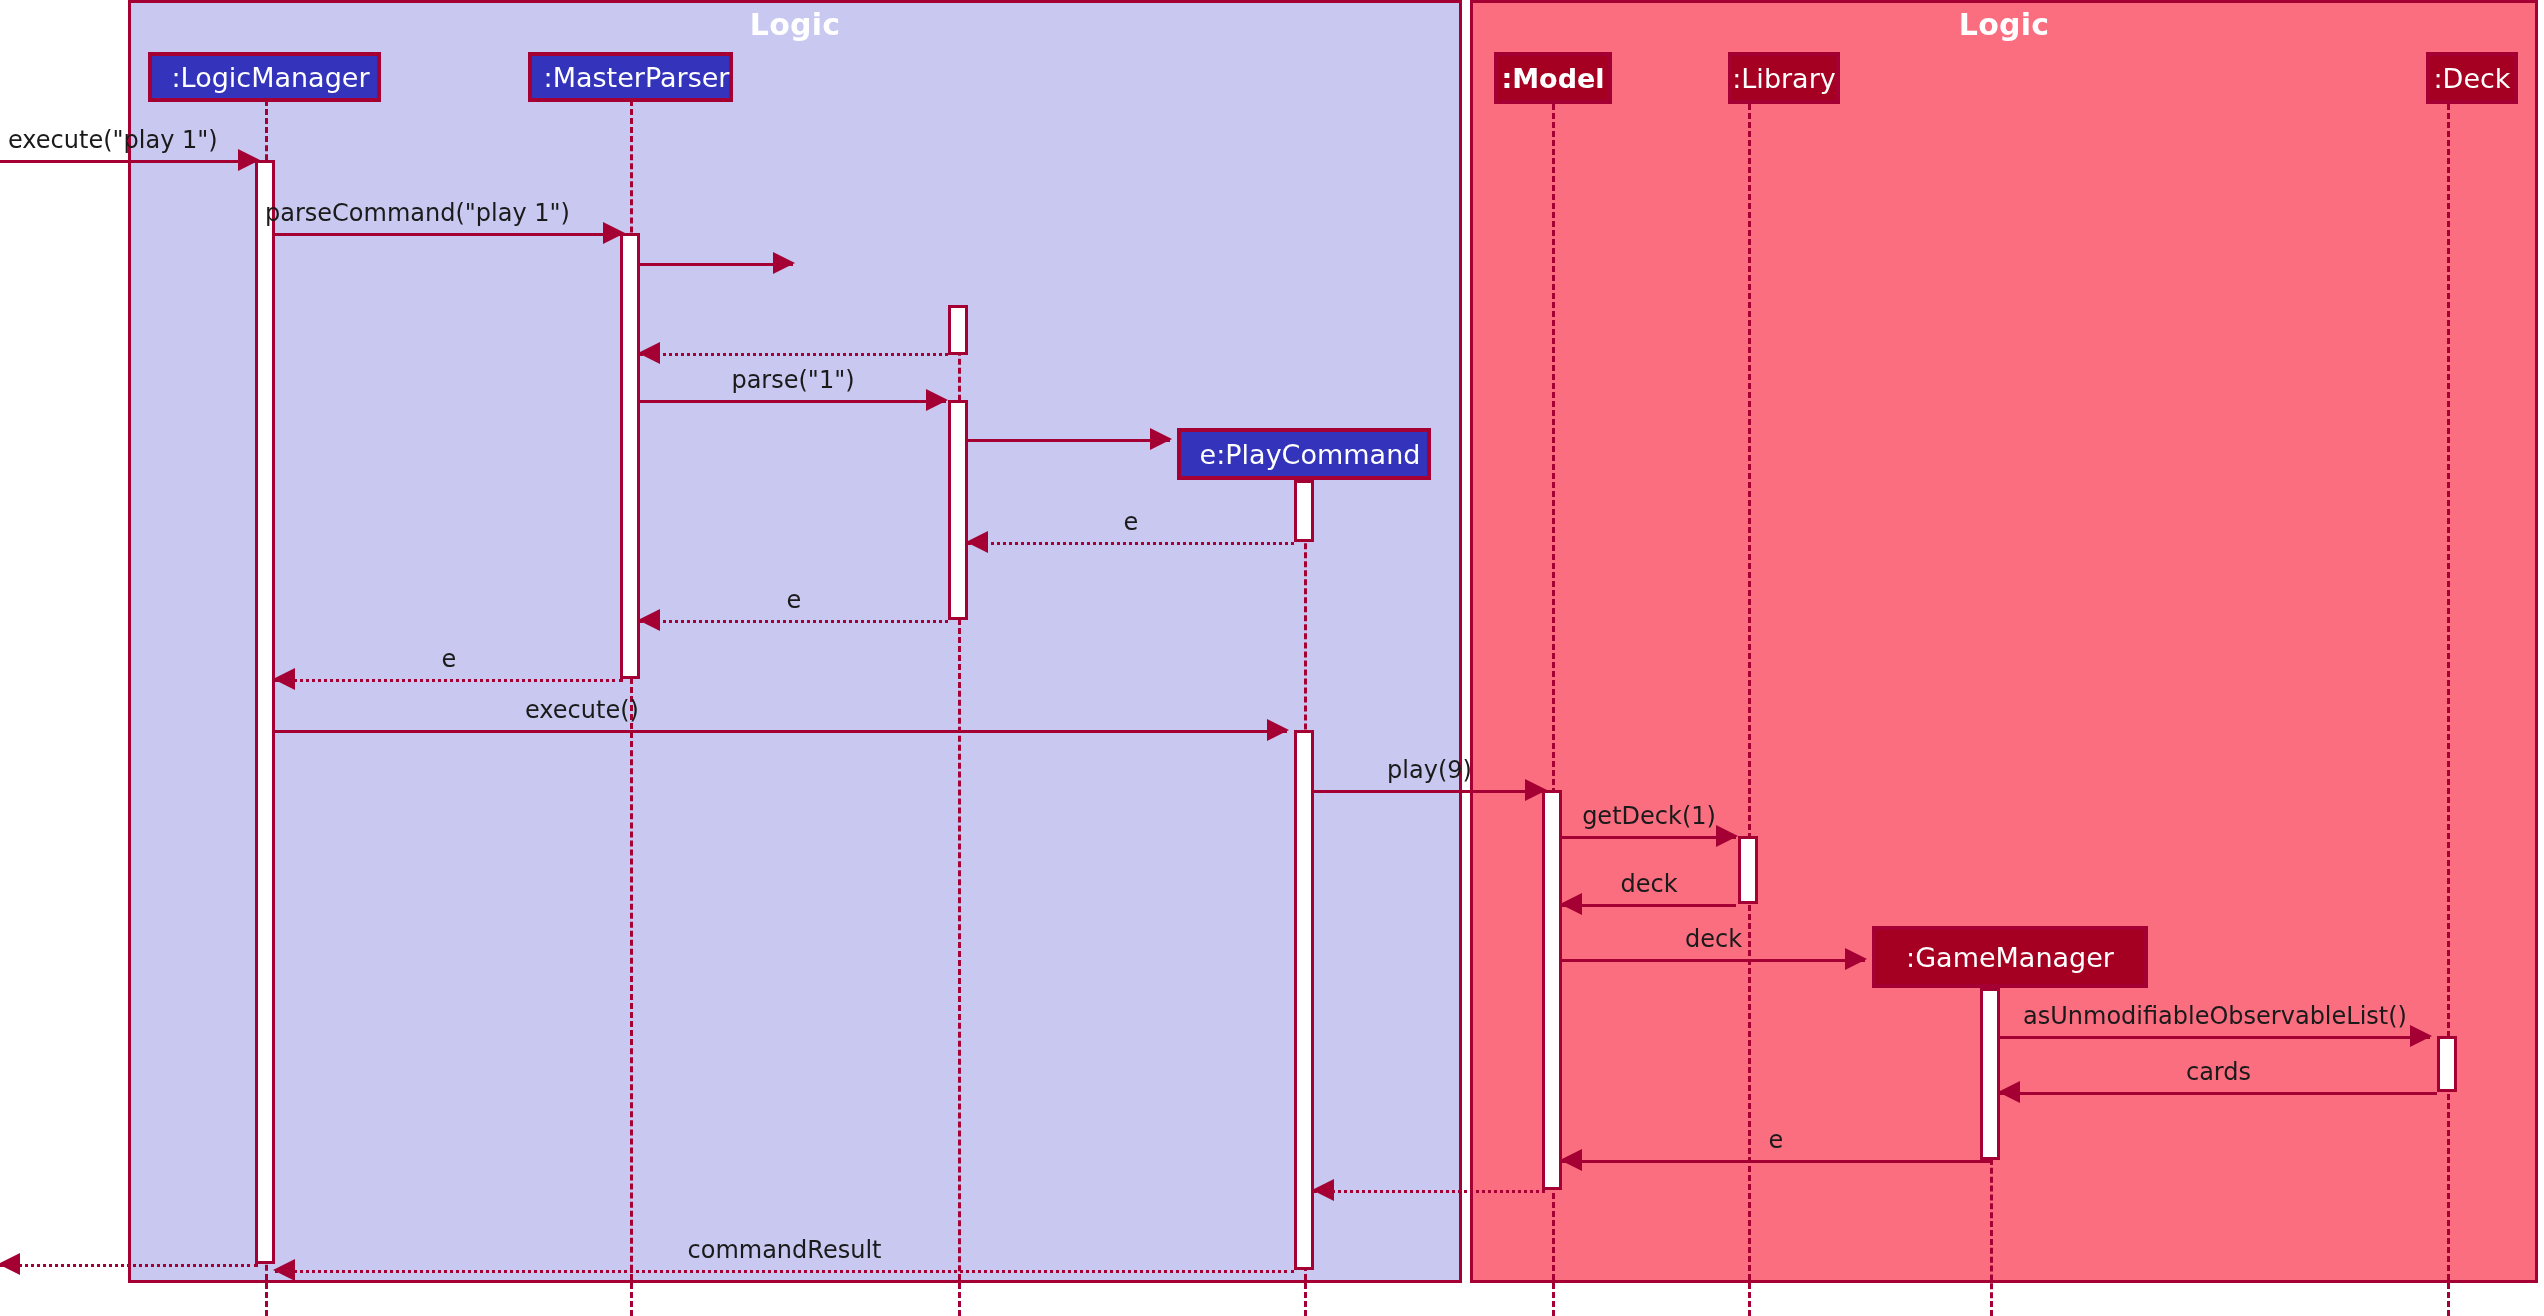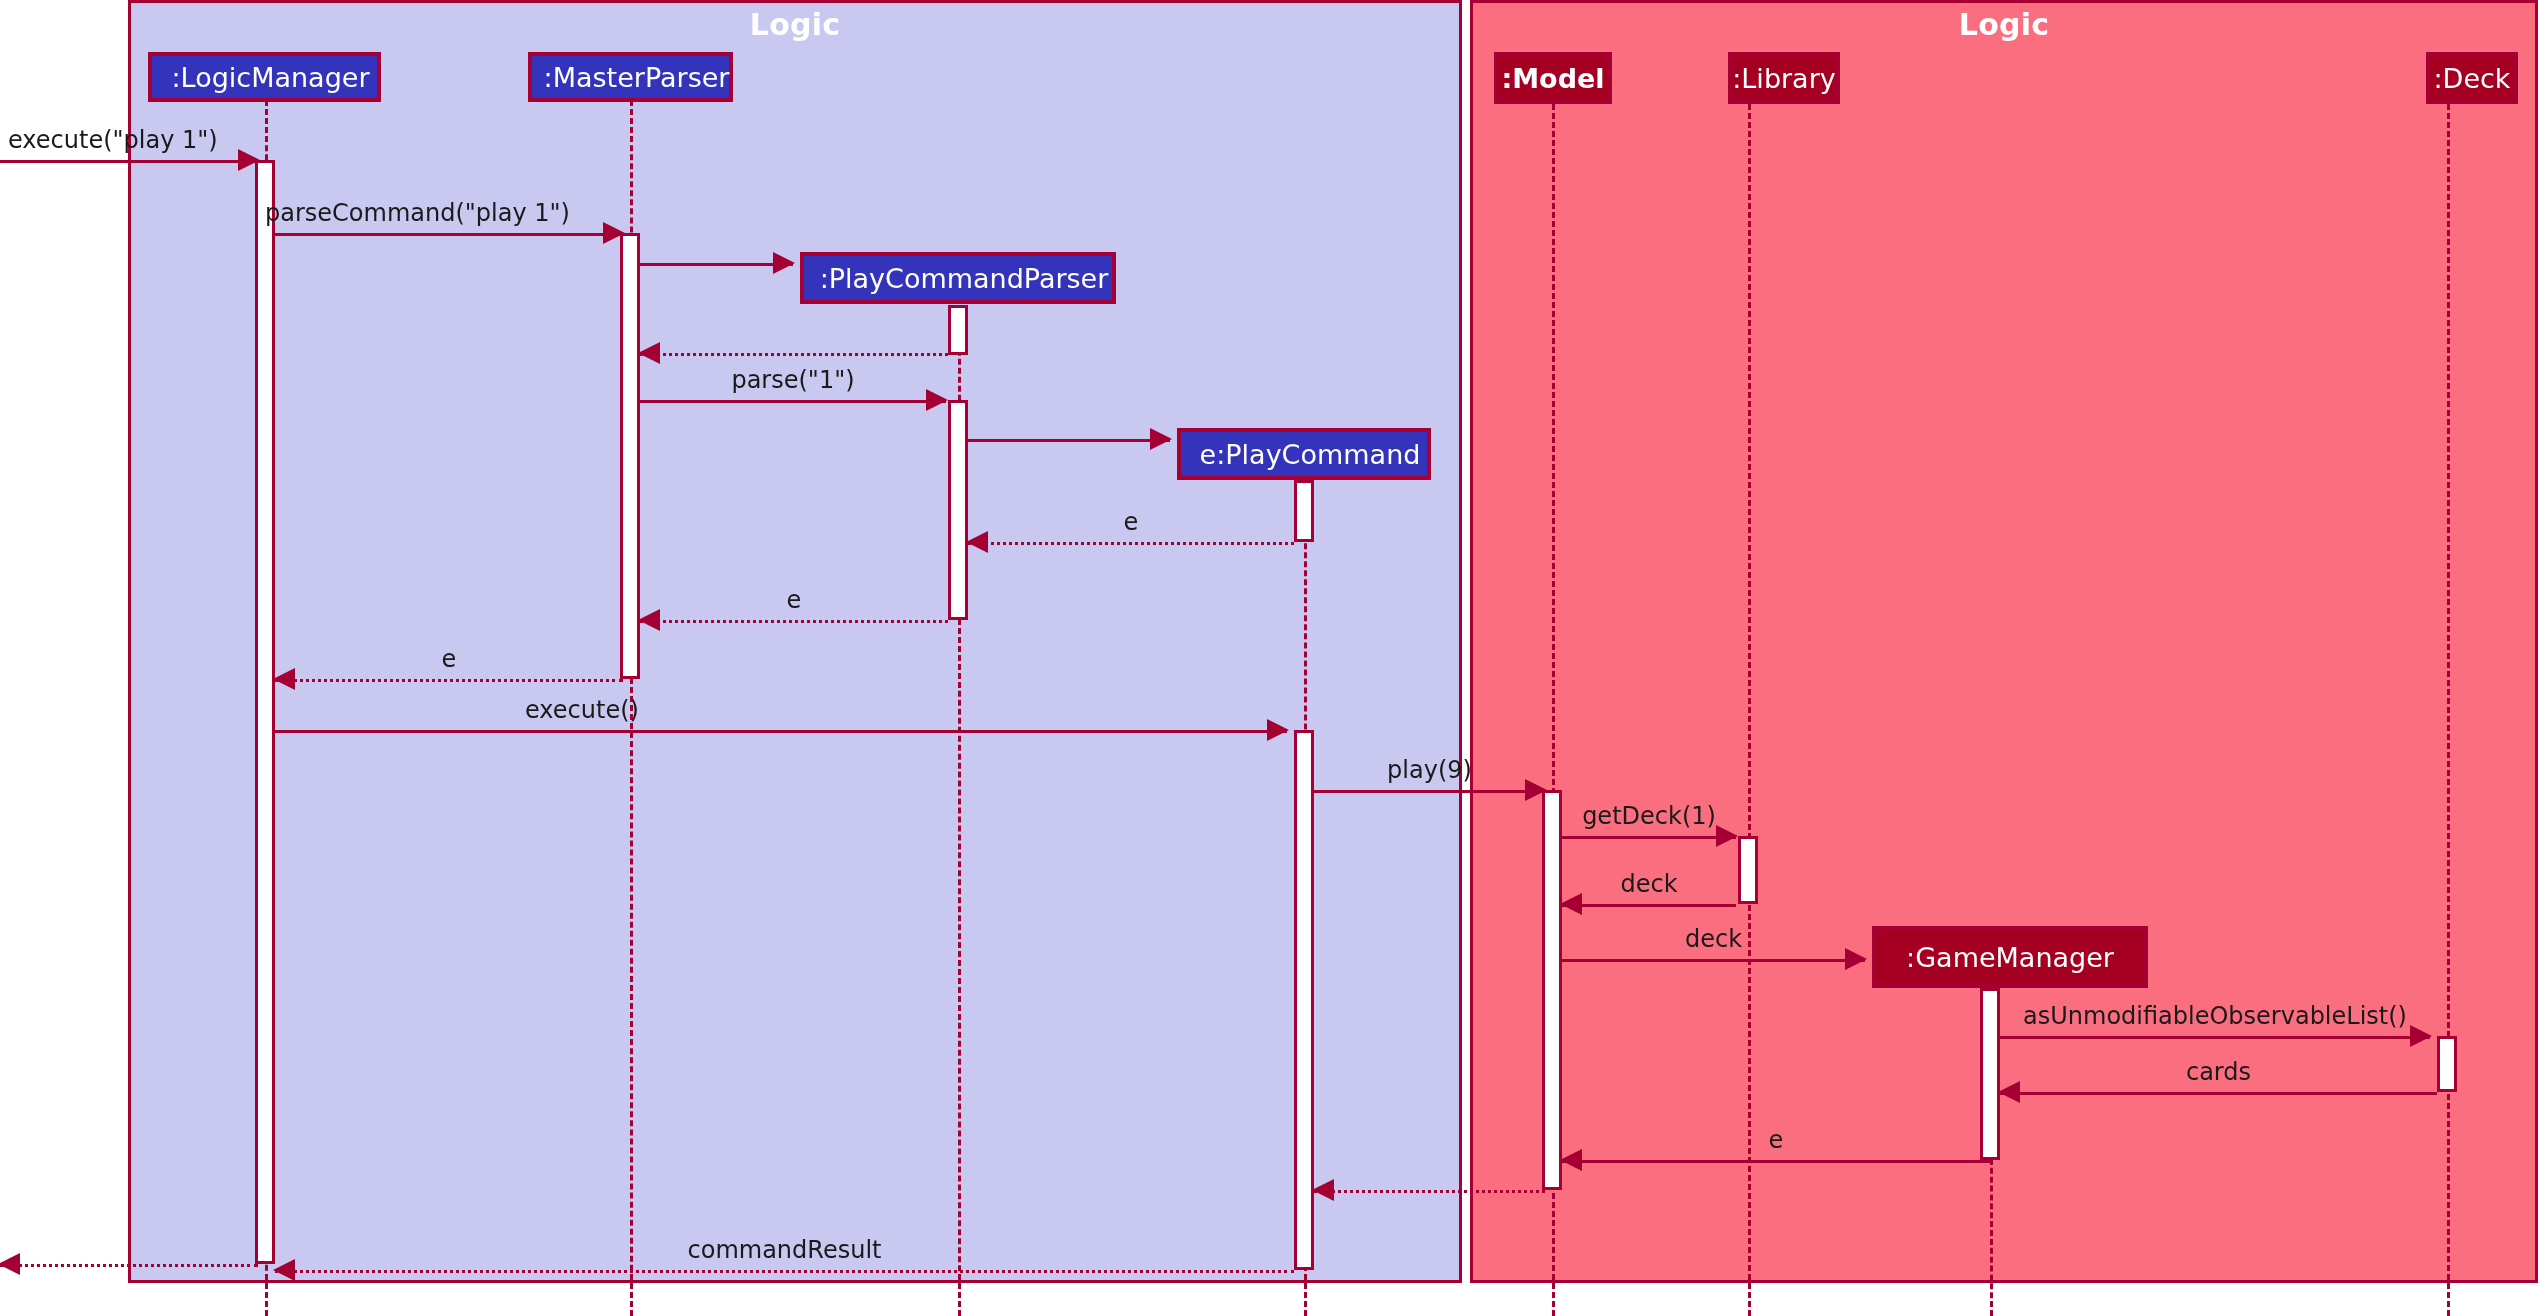--- a/index.html
+++ b/index.html
@@ -62,23 +62,20 @@
   <div class="stem" style="left:2447px;top:104px;height:1212px;"></div>
 
   <div class="head logic" style="left:148px;top:52px;width:233px;height:50px;">
     <span>:LogicManager</span>
   </div>
 
   <div class="head logic" style="left:528px;top:52px;width:205px;height:50px;">
     <span>:MasterParser</span>
   </div>
 
-  <div class="head logic" style="left:800px;top:252px;width:316px;height:52px;">
-    <span>:PlayCommandParser</span>
-  </div>
 
   <div class="head logic" style="left:1177px;top:428px;width:254px;height:52px;">
     <span>e:PlayCommand</span>
   </div>
 
   <div class="head model" style="left:1494px;top:52px;width:118px;height:52px;font-weight:bold;">
     <span>:Model</span>
   </div>
 
   <div class="head model" style="left:1680px;top:52px;width:112px;height:52px;margin-left:48px;">

